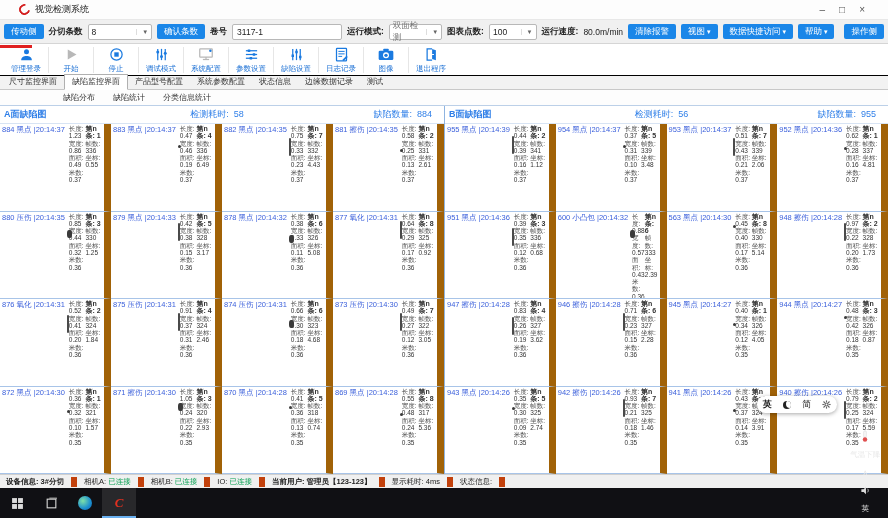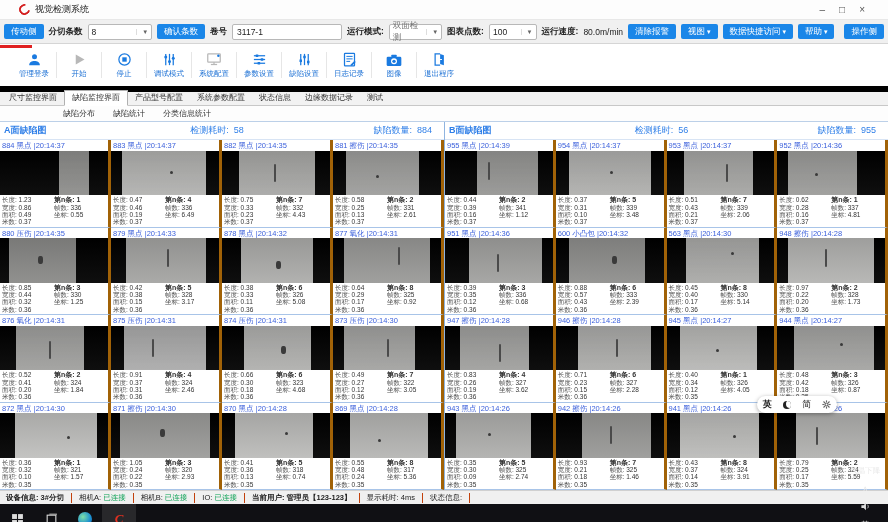--- a/index.html
+++ b/index.html
@@ -15,21 +15,21 @@
 .tb-btn { background:#1a86e8; color:#fff; border-radius:2px; padding:3px 7px; font-size:8.5px; white-space:nowrap; line-height:1; }
 .tb-btn.menu::after { content:" ▾"; font-size:7px; }
 .tb-label { font-weight:bold; white-space:nowrap; }
 .tb-select { background:#fff; border:1px solid #b8b8b8; border-radius:2px; height:16px; display:flex; align-items:center; padding:0 3px; position:relative; }
 .tb-select .arrow { margin-left:auto; color:#666; font-size:6px; padding-left:5px; border-left:1px solid #ddd; }
 .tb-input { background:#fff; border:1px solid #b8b8b8; border-radius:2px; height:16px; display:flex; align-items:center; padding:0 4px; }
 .tb-value { white-space:nowrap; }
 .spacer { flex:1; }
 .red-underline { position:absolute; left:0; top:45px; width:32px; height:3px; background:#e02020; z-index:5; }
 
-.actions { height:48px; background:#fff; border-bottom:6px solid #000000; display:flex; align-items:center; padding:0 14px; }
+.actions { height:32px; background:#fff; border-bottom:1px solid #000000; display:flex; align-items:center; padding:0 6px; }
 .action { width:40px; display:flex; flex-direction:column; align-items:center; gap:1px; cursor:pointer; }
 .action .aicon { height:17px; display:flex; align-items:center; justify-content:center; }
 .action .alabel { font-size:7.5px; color:#1a6fd4; white-space:nowrap; }
 .action.gray .alabel { color:#1a6fd4; }
 .asep { width:1px; height:26px; background:#e6e6e6; margin:0 2px; }
 
 .maintabs { height:14px; background:#f2f2f2; border-bottom:1px solid #c8c8c8; display:flex; align-items:flex-end; padding-left:2px; font-size:8px; color:#333; }
 .maintab { padding:1px 7px 2px; white-space:nowrap; }
 .maintab.active { background:#fff; border:1px solid #b0b0b0; border-bottom:1px solid #fff; margin-bottom:-1px; }
 
@@ -38,34 +38,34 @@
 .subtab.active { border:1px solid #a0a0a0; background:#f4f4f4;margin-top:42px; }
 
 .panels { display:flex; height:368px; }
 .panel { width:444px; display:flex; flex-direction:column; }
 .panel + .panel { border-left:1px solid #8fb4e0; }
 .phead { height:18px; display:flex; align-items:center; font-size:9px; color:#2f7fe8; padding:0 4px; background:#fff; border-bottom:1px solid #d8e4f4;gap:47px; }
 .phead .ptitle { font-weight:bold; width:120px; }
 .phead .pelapsed { flex:1; text-align:center; }
 .phead .pcount { width:130px; text-align:right; padding-right:8px; }
 .cards { flex:1; display:grid; grid-template-columns:repeat(4,1fr); grid-auto-rows:87.5px; }
-.card { border-right:3px solid #a16207; border-bottom:1px solid #a8c4e8; display:flex; flex-direction:column; background:#fff; overflow:hidden; }
+.card { border-right:7px solid #a16207; border-bottom:1px solid #a8c4e8; display:flex; flex-direction:row; background:#fff; overflow:hidden; }
 .chead { height:11px; font-size:7.5px; color:#3a5fdb; padding:1px 2px 0; white-space:nowrap; overflow:hidden; }
 .cimg { height:46px; position:relative; background:#000; }
 .speck { position:absolute; background:#3a3a3a; }
 .speck.t1 { width:3px; height:3px; border-radius:50%; }
 .speck.t2 { width:2px; height:18px; background:#4a4a4a; border-radius:1px; }
 .speck.t3 { width:5px; height:8px; border-radius:40%; }
 .cinfo { flex:1; display:flex; font-size:6.5px; color:#333; padding:1px 2px; line-height:7.3px; }
 .cinfo .col { width:50%; }
 .cinfo .col.r .b { font-weight:bold; font-size:7px; }
 .cinfo .lbl { color:#555; }
 
 .statusbar { height:14px; background:#f0f0f0; border-top:1px solid #d0d0d0; display:flex; align-items:center; font-size:7.5px; color:#222; padding:0 4px; }
-.stitem { padding:0 7px; border-right:1px solid #c2410c; white-space:nowrap; }
+.stitem { padding:0 7px; border-right:6px solid #c2410c; white-space:nowrap; }
 .stitem:first-child { padding-left:2px; }
 .stitem .bold { font-weight:bold; }
 .stitem .green { color:#09a053; }
 
 .taskbar { height:30px; background:#101014; display:flex; align-items:center; color:#e8e8e8; }
 .tbicon { width:34px; height:30px; display:flex; align-items:center; justify-content:center; }
 .tbicon.activeapp { background:rgba(255,255,255,.10); box-shadow:inset 0 -2px 0 #6ab0f0; }
 .redC { color:#e03020; font-weight:bold; font-size:13px; font-family:"Liberation Serif",serif; font-style:italic; }
 .tray { margin-left:auto; display:flex; align-items:center; gap:8px; font-size:7.5px; padding-right:6px;flex-direction:column; }
 .traytime { text-align:right; font-size:7.5px; line-height:9px; }

